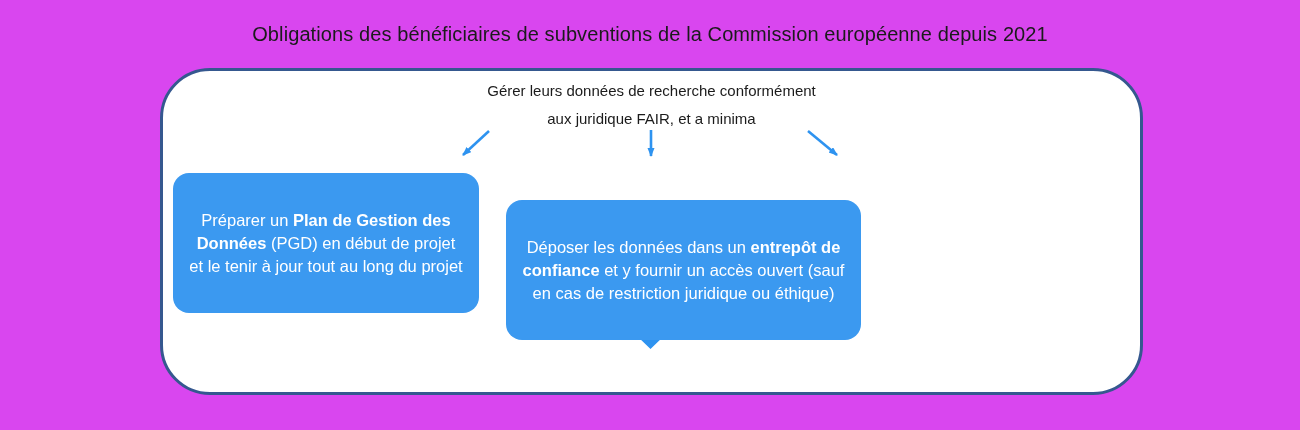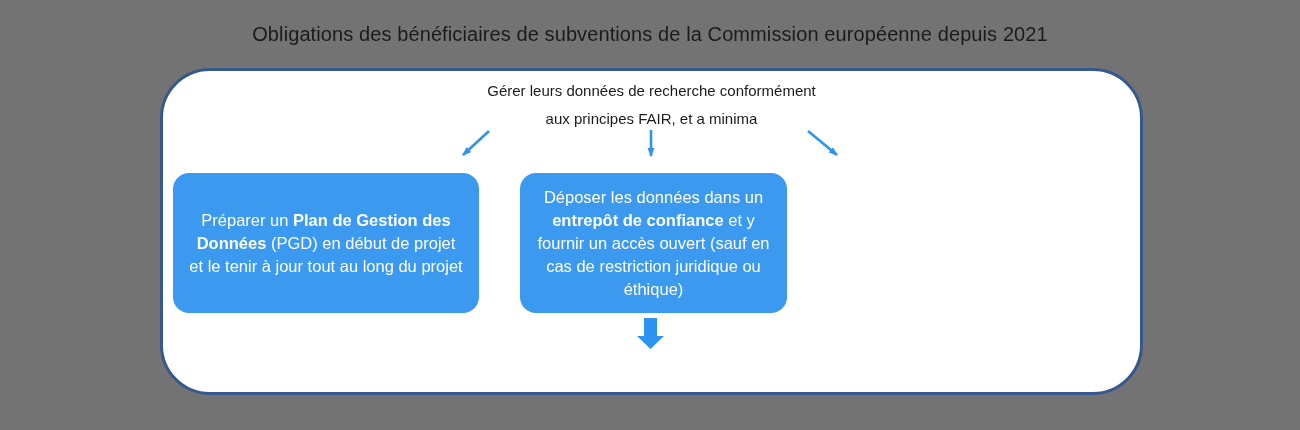--- a/index.html
+++ b/index.html
@@ -4,21 +4,21 @@
 <style>
   :root{
     --box-blue:#3B99F0;
     --arrow-blue:#2E93F0;
     --panel-border:#35588F;
     --text-dark:#1B1B1B;
     --box-text:#FFFFFF;
   }
   html,body{margin:0;padding:0;background:#fff;}
   body{font-family:"Liberation Sans", sans-serif;color:var(--text-dark);}
-  .stage{position:relative;width:1300px;height:430px;background:#737373;overflow:hidden;}
+  .stage{position:relative;width:1300px;height:430px;background:#d946ef;overflow:hidden;}
 
   .page-title{
     position:absolute;top:23px;left:0;width:100%;
     text-align:center;font-size:20px;letter-spacing:0.1px;
   }
 
   .panel{
     position:absolute;left:160px;top:68px;width:983px;height:327px;
     border:3px solid var(--panel-border);border-radius:50px;
     box-sizing:border-box;background:#fff;
@@ -36,40 +36,40 @@
 
   .obox{
     position:absolute;top:173px;height:140px;box-sizing:border-box;
     background:var(--box-blue);border-radius:16px;
     color:var(--box-text);font-size:16.5px;line-height:23px;
     display:flex;align-items:center;justify-content:center;
     text-align:center;padding:8px 15px;
   }
   .obox .b{font-weight:bold;}
   .obox-1{left:173px;width:306px;}
-  .obox-2{left:520px;width:267px;}
+  .obox-2{left:506px;width:355px;margin-top:27px;}
   .obox-3{left:820px;width:308px;}
 
   .quote{
     position:absolute;left:160px;top:352px;width:983px;
     text-align:center;font-size:18px;line-height:24px;
   }
 </style>
 </head>
 <body>
 
 <div class="stage">
 
   <div class="page-title">Obligations des bénéficiaires de subventions de la Commission européenne depuis 2021</div>
 
   <div class="panel"></div>
 
   <div class="intro">
     <div>Gérer leurs données de recherche conformément</div>
-    <div>aux principes FAIR, et a minima</div>
+    <div>aux juridique FAIR, et a minima</div>
   </div>
 
   <svg class="arrow-layer" viewBox="0 0 1300 430">
     <defs>
       <marker id="ah" markerWidth="11" markerHeight="9" refX="8" refY="3.5" orient="auto" markerUnits="userSpaceOnUse">
         <path class="ah" d="M0,0 L9,3.5 L0,7 Z"></path>
       </marker>
     </defs>
     <line x1="489" y1="131" x2="463" y2="155" marker-end="url(#ah)"></line>
     <line x1="651" y1="130" x2="651" y2="156" marker-end="url(#ah)"></line>

